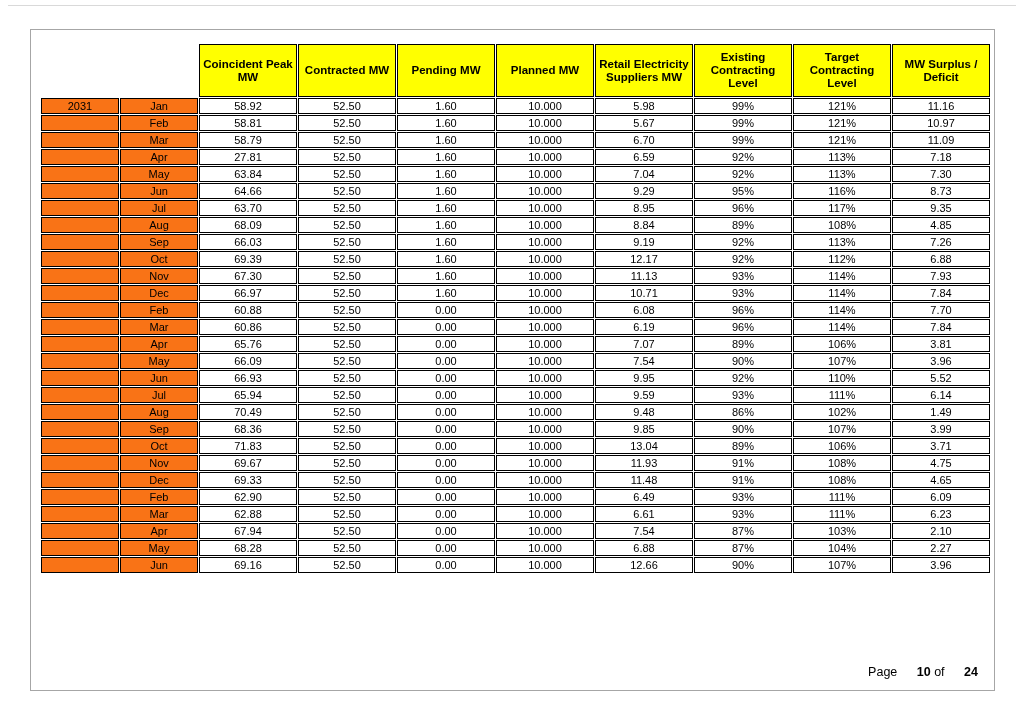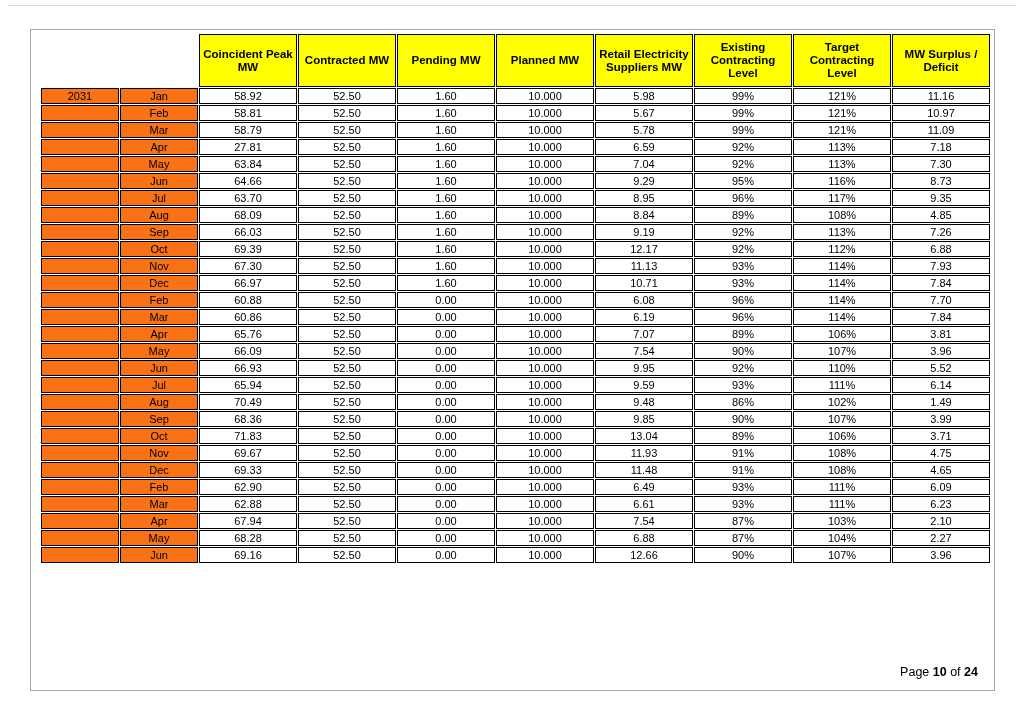--- a/index.html
+++ b/index.html
@@ -3,30 +3,30 @@
 <meta charset="utf-8">
 <style>
   * { margin: 0; padding: 0; box-sizing: border-box; }
   html, body { width: 1024px; height: 724px; background: #ffffff;
     font-family: "Liberation Sans", sans-serif; color: #000; position: relative; overflow: hidden; }
   .canvas-top-edge { position: absolute; left: 8px; top: 5px; width: 1008px; height: 1px;
     background: #d9d9d9; }
   .frame { position: absolute; left: 30px; top: 29px; width: 965px; height: 662px;
     border: 1px solid #a6a6a6; background: #ffffff; }
   table.data-table { border-collapse: separate; border-spacing: 1px; table-layout: fixed;
-    position: absolute; left: 9px; top: 3px; width: 938px; }
+    position: absolute; left: 9px; top: 13px; width: 938px; }
   .data-table th, .data-table td { border: 1px solid #000; text-align: center;
     vertical-align: middle; overflow: hidden; }
   th.blank { border: none; background: transparent; }
   th.hdr { background: #FFFF00; font-weight: bold; font-size: 11.5px; line-height: 13px;
     height: 53px; padding: 1px 2px; }
   td.ycell, td.mcell { background: #f97316; font-size: 11px; line-height: 14px; height: 15.5px; }
   td.vcell { background: #ffffff; font-size: 11px; line-height: 14px; height: 15.5px; }
   .footer { position: absolute; right: 16px; bottom: 11px; font-size: 12.5px; }
-  .footer b { font-weight: bold; }
+  .footer b { font-weight: bold; margin-left: 16px; }
 </style>
 </head>
 <body>
 
 <div class="canvas-top-edge"></div>
 
 <div class="frame">
 
   <table class="data-table">
     <colgroup>
@@ -79,21 +79,21 @@
           <td class="vcell">121%</td>
           <td class="vcell">10.97</td>
         </tr>
         <tr>
           <td class="ycell"></td>
           <td class="mcell">Mar</td>
           <td class="vcell">58.79</td>
           <td class="vcell">52.50</td>
           <td class="vcell">1.60</td>
           <td class="vcell">10.000</td>
-          <td class="vcell">5.78</td>
+          <td class="vcell">6.70</td>
           <td class="vcell">99%</td>
           <td class="vcell">121%</td>
           <td class="vcell">11.09</td>
         </tr>
         <tr>
           <td class="ycell"></td>
           <td class="mcell">Apr</td>
           <td class="vcell">27.81</td>
           <td class="vcell">52.50</td>
           <td class="vcell">1.60</td>

